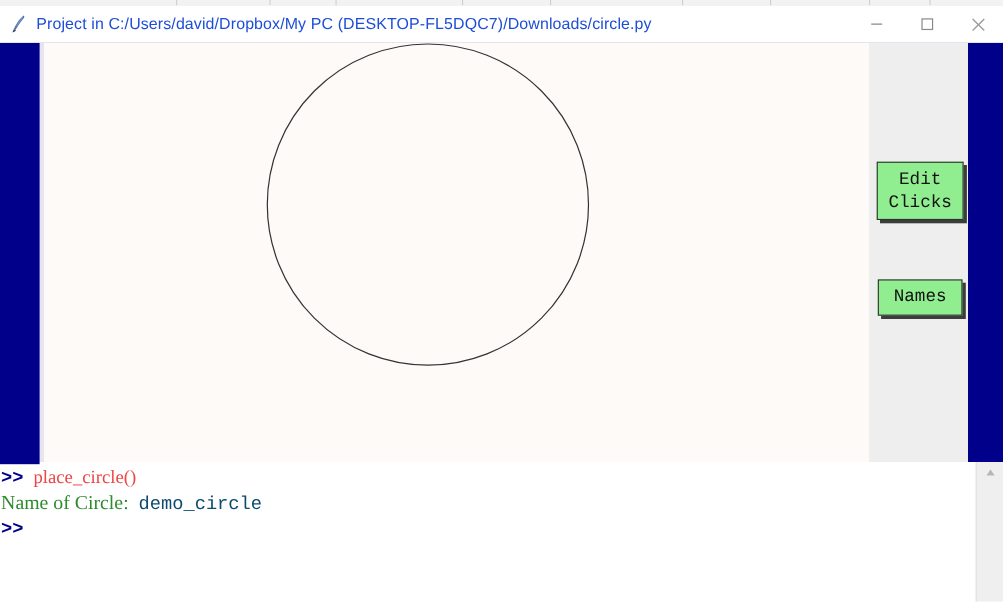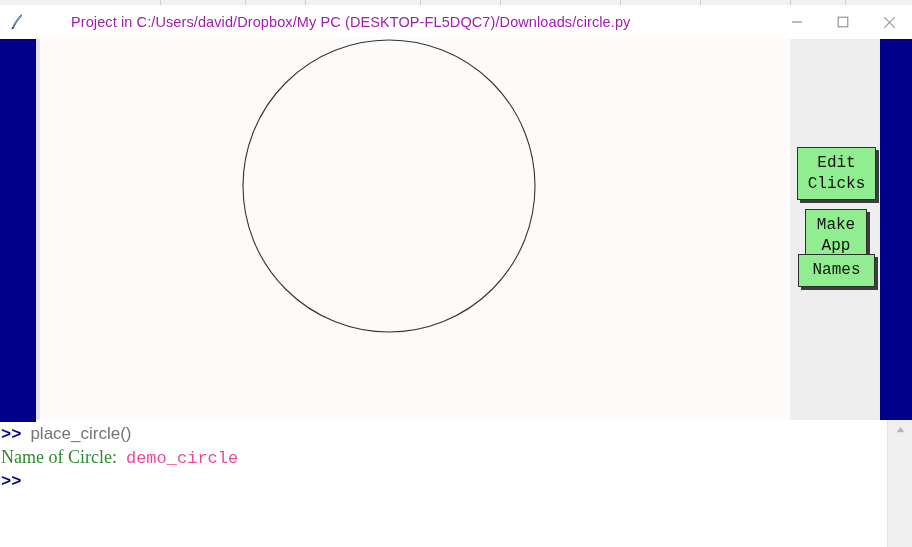--- a/index.html
+++ b/index.html
@@ -164,31 +164,31 @@
     white-space: nowrap;
     padding-left: 1px;
   }
   .tok-prompt {
     color: #00008b;
     font-family: "Liberation Mono", monospace;
     font-size: 17px;
     font-weight: bold;
   }
   .tok-mono-dark {
-    color: #737373;
-    font-family: Liberation Sans, sans-serif;
+    color: #ef4444;
+    font-family: Liberation Serif, serif;
     font-size: 17px;
   }
   .tok-green {
     color: #2e8b2e;
     font-family: Liberation Serif, serif;
     font-size: 18px;
   }
   .tok-green-mono {
-    color: #ec4899;
+    color: #0c4a6e;
     font-family: "Liberation Mono", monospace;
     font-size: 17px;
   }
   .tok-space { display: inline-block; width: 9px; }
 
   
   #console-scrollbar {
     position: absolute;
     right: 0; top: 0;
     width: 24px;
@@ -241,21 +241,21 @@
     <div id="title-icon">
       <svg viewBox="0 0 18 18" width="18" height="18" aria-hidden="true">
         <path d="M13.5 1.2 C11 3.4 8.2 6.6 6.2 10.2 L4.6 13.4 L6.0 14.2
                  C8.0 11.0 10.6 7.2 13.0 4.3 C14.1 3.0 14.6 2.0 13.5 1.2 Z" fill="#4f6fa8"></path>
         <path d="M4.6 13.4 L3.2 16.6 L6.4 15.2 L6.0 14.2 Z" fill="#2f3f5e"></path>
         <path d="M12.6 2.4 C10.6 4.6 8.4 7.6 6.8 10.6 L7.6 11.0
                  C9.4 8.2 11.4 5.2 13.2 3.2 Z" fill="#7d98c6"></path>
       </svg>
     </div>
 
-    <div id="title-text" style="color: #a21caf; margin-left: 38px;">Project in C:/Users/david/Dropbox/My PC (DESKTOP-FL5DQC7)/Downloads/circle.py</div>
+    <div id="title-text" style="color: #1d4ed8;">Project in C:/Users/david/Dropbox/My PC (DESKTOP-FL5DQC7)/Downloads/circle.py</div>
 
     <div class="win-btn" id="btn-minimize">
       <svg width="12" height="12" viewBox="0 0 12 12" aria-hidden="true">
         <line x1="1" y1="6" x2="11" y2="6" stroke="#8a8a8a" stroke-width="1.2"></line>
       </svg>
     </div>
 
     <div class="win-btn" id="btn-maximize">
       <svg width="12" height="12" viewBox="0 0 12 12" aria-hidden="true">
         <rect x="1.2" y="1.2" width="9.6" height="9.6" fill="none" stroke="#8a8a8a" stroke-width="1.1"></rect>
@@ -278,22 +278,20 @@
       <svg viewBox="0 0 750 381" aria-hidden="true">
         <circle id="shape-demo-circle" cx="349" cy="147" r="146" fill="none" stroke="#333333" stroke-width="1.1"></circle>
       </svg>
     </div>
 
     <div id="button-panel" style="background: rgb(238, 238, 238);">
 
       <div class="tk-button" id="btn-edit-clicks" style="background: rgb(144, 238, 144);">Edit
 Clicks</div>
 
-      <div class="tk-button" id="btn-make-app" style="background: rgb(144, 238, 144);">Make
-App</div>
 
       <div class="tk-button" id="btn-names" style="background: rgb(144, 238, 144);">Names</div>
     </div>
   </div>
 
   <div id="console-region">
 
     <div id="console-top-blue-left" style="background: rgb(0, 0, 139);"></div>
 
     <div id="console-text">

